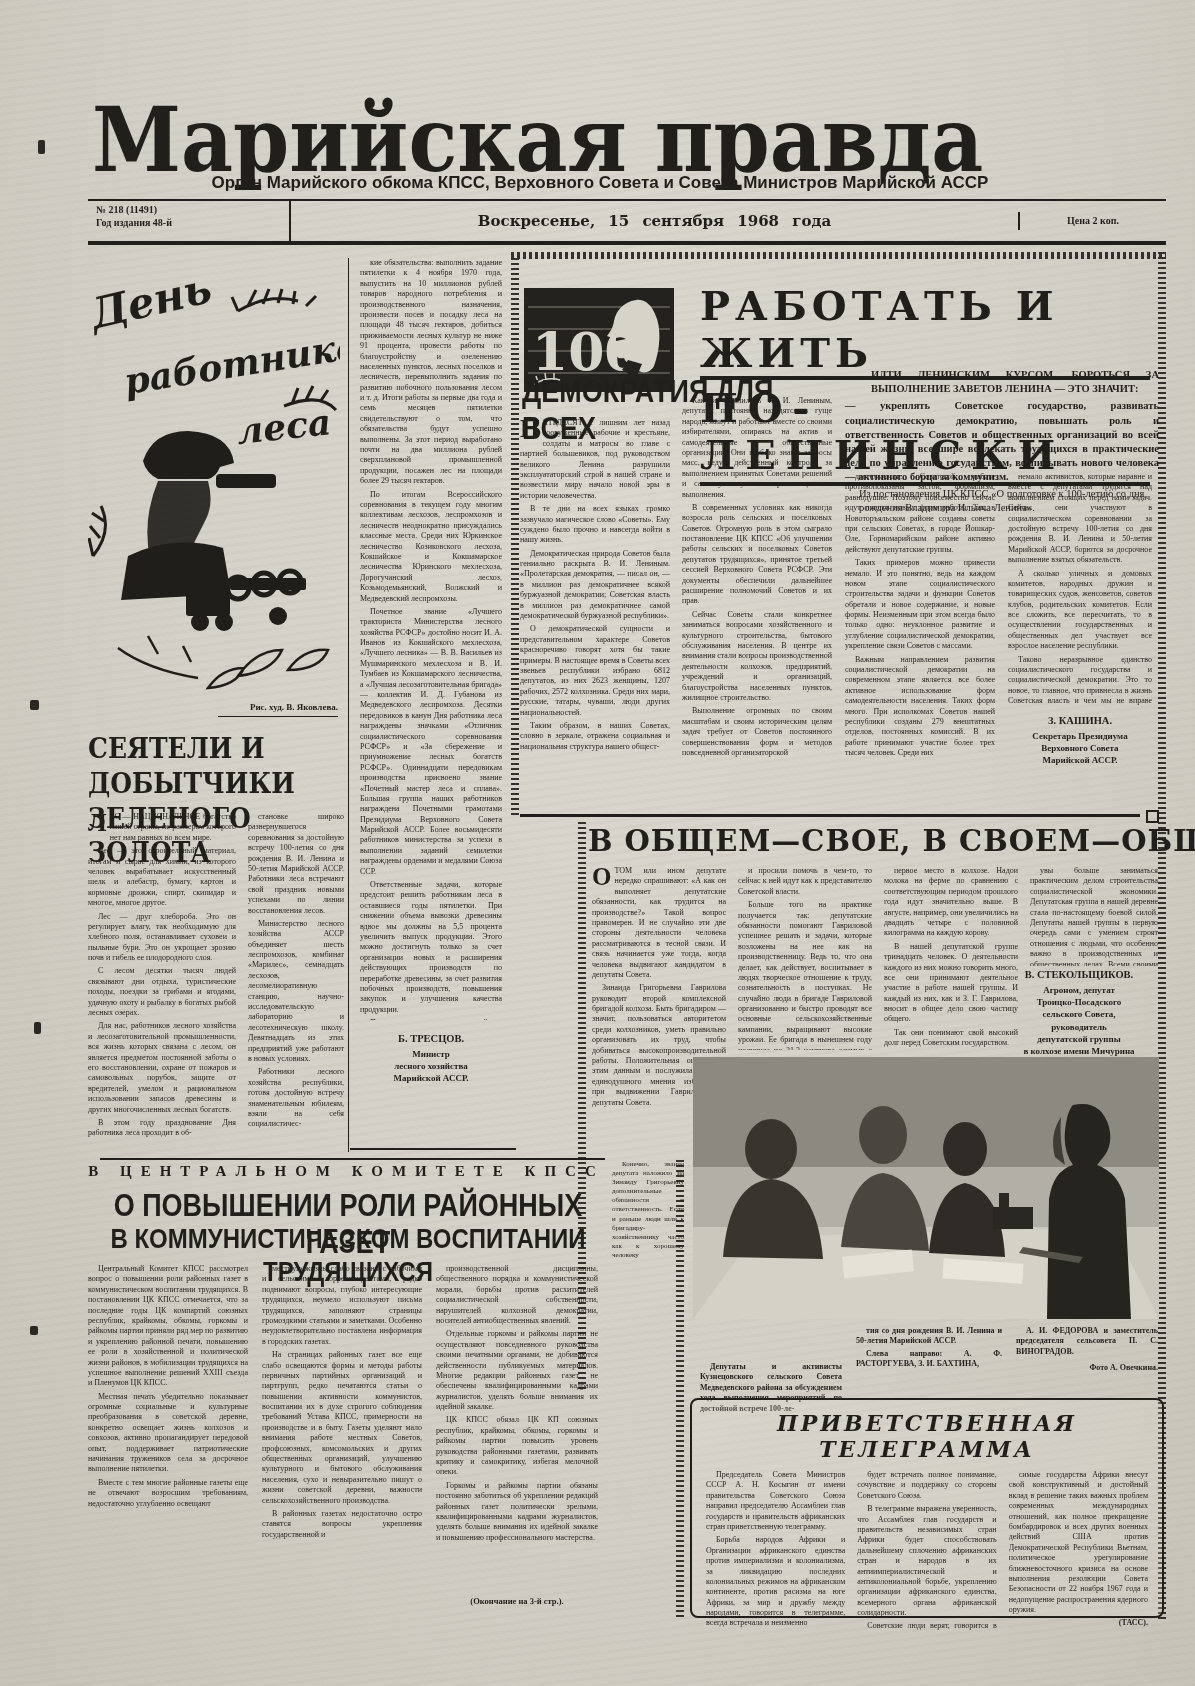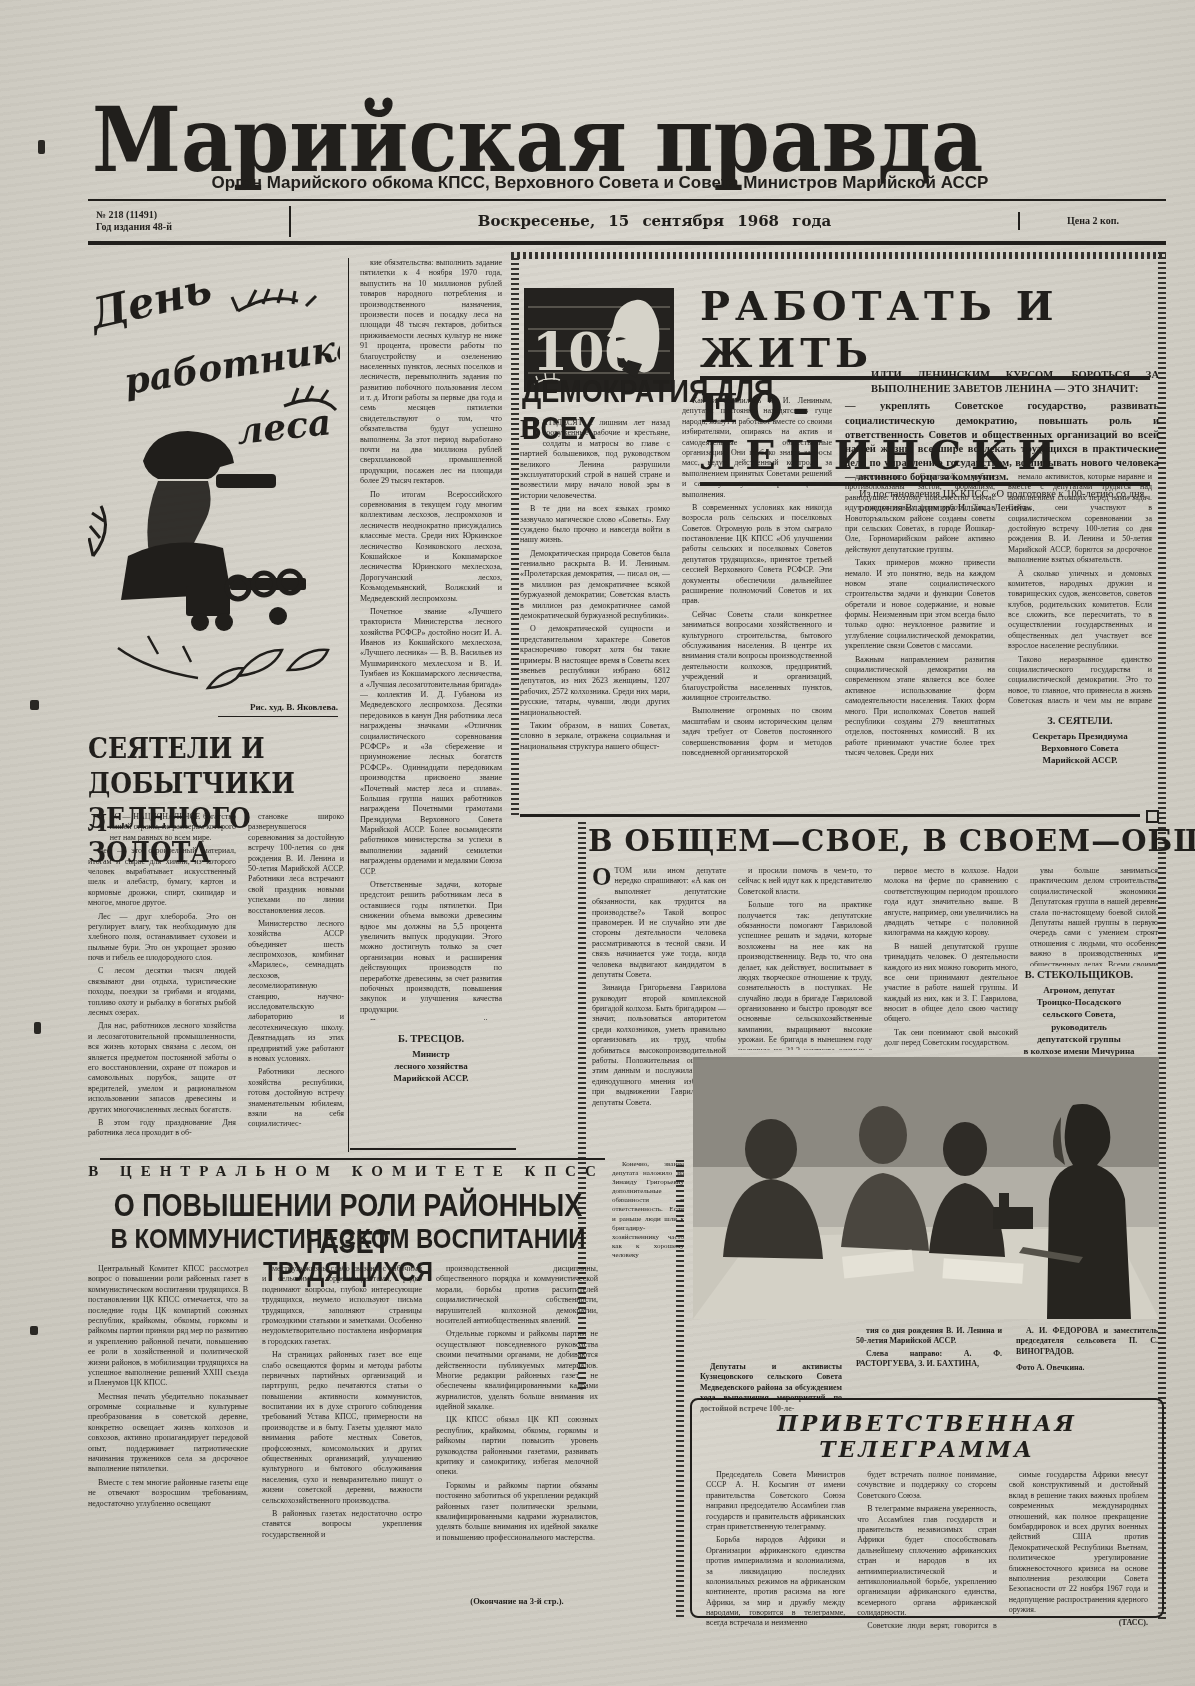--- a/index.html
+++ b/index.html
@@ -29,39 +29,39 @@
   .hhatch{background:repeating-linear-gradient(90deg,#34322e 0 3px,rgba(0,0,0,0) 3px 6px);height:7px;}
   .rule{background:#211f1c;}
   .bigserif{font-family:"DejaVu Serif",serif;font-weight:bold;}
   .kicker{font-weight:bold;font-size:15px;letter-spacing:9px;text-align:center;white-space:nowrap;}
   .ending{font-weight:bold;text-align:center;text-indent:0 !important;}
   .tass{font-weight:bold;text-align:right;text-indent:0 !important;}
   .epi{font-size:10.5px;line-height:1.35;text-align:justify;font-weight:bold;}
   .epi-attr{font-weight:normal;font-size:10.5px;margin-top:3px;padding-left:14px;line-height:1.3;}
   .cap{font-size:8px;line-height:1.3;font-weight:bold;text-align:justify;}
   .cap p{margin:0 0 2px;text-indent:10px;}
-  .photo-credit{text-align:left;font-weight:bold;}
+  .photo-credit{text-align:right;font-weight:bold;}
   .telegram-box{border:2px solid #211f1c;background:rgba(230,227,218,.25);}
   .telegram-title{font-style:italic;font-weight:bold;font-family:"DejaVu Serif",serif;font-size:22px;letter-spacing:3px;text-align:center;}
   .mark{background:#2a2824;border-radius:2px;}
 </style>
 </head>
 <body>
 
 <div class="page">
 
   <div class="abs mark" style="left:38px;top:140px;width:7px;height:14px;"></div>
   <div class="abs mark" style="left:30px;top:700px;width:9px;height:10px;"></div>
   <div class="abs mark" style="left:34px;top:1022px;width:7px;height:12px;"></div>
   <div class="abs mark" style="left:30px;top:1326px;width:8px;height:9px;"></div>
 
   <div class="abs title" style="left:92px;top:86px;width:1060px;">Марийская правда</div>
   <div class="abs subtitle" style="left:95px;top:173px;width:1010px;">Орган Марийского обкома КПСС, Верховного Совета и Совета Министров Марийской АССР</div>
 
-  <div class="abs dateline" style="left:88px;top:199px;width:1078px;height:40px;align-items:center;">
+  <div class="abs dateline" style="left:88px;top:199px;width:1078px;height:40px;">
     <div class="dl-cell dl-left">
       <div>№ 218 (11491)</div>
       <div>Год издания 48-й</div>
     </div>
     <div class="dl-cell dl-mid bigserif">Воскресенье, 15 сентября 1968 года</div>
     <div class="dl-cell dl-right">Цена 2 коп.</div>
   </div>
 
   <div class="abs rule" style="left:348px;top:258px;width:1px;height:894px;"></div>
   <div class="abs rule" style="left:350px;top:1148px;width:166px;height:2px;"></div>
@@ -113,21 +113,21 @@
   <div class="abs rule" style="left:218px;top:716px;width:120px;height:1px;"></div>
 
   <div class="abs bigserif" style="left:88px;top:732px;width:256px;font-size:25px;line-height:1.25;text-align:left;transform:scaleY(1.1);transform-origin:top left;">
     <div>СЕЯТЕЛИ И ДОБЫТЧИКИ</div>
     <div>ЗЕЛЕНОГО ЗОЛОТА</div>
   </div>
   <div class="abs col dropcap-on" style="left:88px;top:812px;width:148px;height:348px;">
       <p>ЛЕС — НАЦИОНАЛЬНОЕ богатство нашей страны, по размерам которого нет нам равных во всем мире.</p>
       <p>Лес — это строительный материал, итогам и сырье для химии, из которого человек вырабатывает искусственный шелк и алебастр, бумагу, картон и кормовые дрожжи, спирт, скипидар и многое, многое другое.</p>
       <p>Лес — друг хлебороба. Это он регулирует влагу, так необходимую для хлебного поля, останавливает суховеи и пыльные бури. Это он укрощает эрозию почв и гибель ее плодородного слоя.</p>
-      <p>С лесом десятки тысяч людей связывают дни отдыха, туристические походы, поездки за грибами и ягодами, топливо охоту и рыбалку в богатых рыбой лесных озерах.</p>
+      <p>С лесом десятки тысяч людей связывают дни отдыха, туристические походы, поездки за грибами и ягодами, удачную охоту и рыбалку в богатых рыбой лесных озерах.</p>
       <p>Для нас, работников лесного хозяйства и лесозаготовительной промышленности, вся жизнь которых связана с лесом, он является предметом постоянной заботы о его восстановлении, охране от пожаров и самовольных порубок, защите от вредителей, умелом и рациональном использовании запасов древесины и других многочисленных лесных богатств.</p>
       <p>В этом году празднование Дня работника леса проходит в об-</p>
     </div>
   <div class="abs col" style="left:248px;top:812px;width:96px;height:348px;">
       <p>становке широко развернувшегося соревнования за достойную встречу 100-летия со дня рождения В. И. Ленина и 50-летия Марийской АССР. Работники леса встречают свой праздник новыми успехами по линии восстановления лесов.</p>
       <p>Министерство лесного хозяйства АССР объединяет шесть леспромхозов, комбинат «Марилес», семнадцать лесхозов, лесомелиоративную станцию, научно-исследовательскую лабораторию и лесотехническую школу. Девятнадцать из этих предприятий уже работают в новых условиях.</p>
       <p>Работники лесного хозяйства республики, готовя достойную встречу знаменательным юбилеям, взяли на себя социалистичес-</p>
     </div>
 
   <div class="abs col" style="left:360px;top:258px;width:142px;height:762px;">
@@ -193,21 +193,21 @@
       <p>деятельности. Советской работе противопоказаны застой, формализм, равнодушие. Поэтому повсеместно сейчас идут поиски новых форм работы. Так, в Новоторъяльском районе созданы советы при сельских Советах, в городе Йошкар-Оле, Горномарийском районе активно действуют депутатские группы.</p>
       <p>Таких примеров можно привести немало. И это понятно, ведь на каждом новом этапе социалистического строительства задачи и функции Советов обретали и новое содержание, и новые формы. Неизменным при этом всегда было только одно: неуклонное развитие и углубление социалистической демократии, укрепление связи Советов с массами.</p>
       <p>Важным направлением развития социалистической демократии на современном этапе является все более активное использование форм самодеятельности населения. Таких форм много. При исполкомах Советов нашей республики созданы 279 внештатных отделов, постоянных комиссий. В их работе принимают участие более трех тысяч человек. Среди них</p>
     </div>
   <div class="abs col" style="left:1008px;top:472px;width:144px;height:238px;">
       <p>немало активистов, которые наравне и вместе с депутатами трудятся над выполнением стоящих перед нами задач. Сейчас они участвуют в социалистическом соревновании за достойную встречу 100-летия со дня рождения В. И. Ленина и 50-летия Марийской АССР, борются за досрочное выполнение взятых обязательств.</p>
       <p>А сколько уличных и домовых комитетов, народных дружин и товарищеских судов, женсоветов, советов клубов, родительских комитетов. Если все сложить, все пересчитать, то в осуществлении государственных и общественных дел участвует все взрослое население республики.</p>
       <p>Таково неразрывное единство социалистического государства и социалистической демократии. Это то новое, то главное, что привнесла в жизнь Советская власть и чем мы не вправе иметь ни одна другая власть в мире.</p>
     </div>
   <div class="abs sigblock" style="left:1008px;top:714px;width:144px;">
-      <p>З. СЕЯТЕЛИ.</p>
+      <p>З. КАШИНА.</p>
       <p>Секретарь Президиума</p>
       <p>Верховного Совета</p>
       <p>Марийской АССР.</p>
     </div>
 
   <div class="abs bigserif" style="left:588px;top:824px;width:572px;font-size:29px;letter-spacing:1px;text-align:center;white-space:nowrap;">В ОБЩЕМ—СВОЕ, В СВОЕМ—ОБЩЕЕ</div>
   <div class="abs col dropcap-on" style="left:592px;top:866px;width:134px;height:288px;">
       <p>О ТОМ или ином депутате нередко спрашивают: «А как он выполняет депутатские обязанности, как трудится на производстве?» Такой вопрос правомерен. И не случайно эти две стороны деятельности человека рассматриваются в тесной связи. И связь начинается уже тогда, когда человека выдвигают кандидатом в депутаты Совета.</p>
       <p>Зинаида Григорьевна Гаврилова руководит второй комплексной бригадой колхоза. Быть бригадиром — значит, пользоваться авторитетом среди колхозников, уметь правильно организовать их труд, чтобы добиваться высокопроизводительной работы. Положительная оценка по этим данным и послужила основой единодушного мнения избирателей при выдвижении Гавриловой в депутаты Совета.</p>
     </div>

